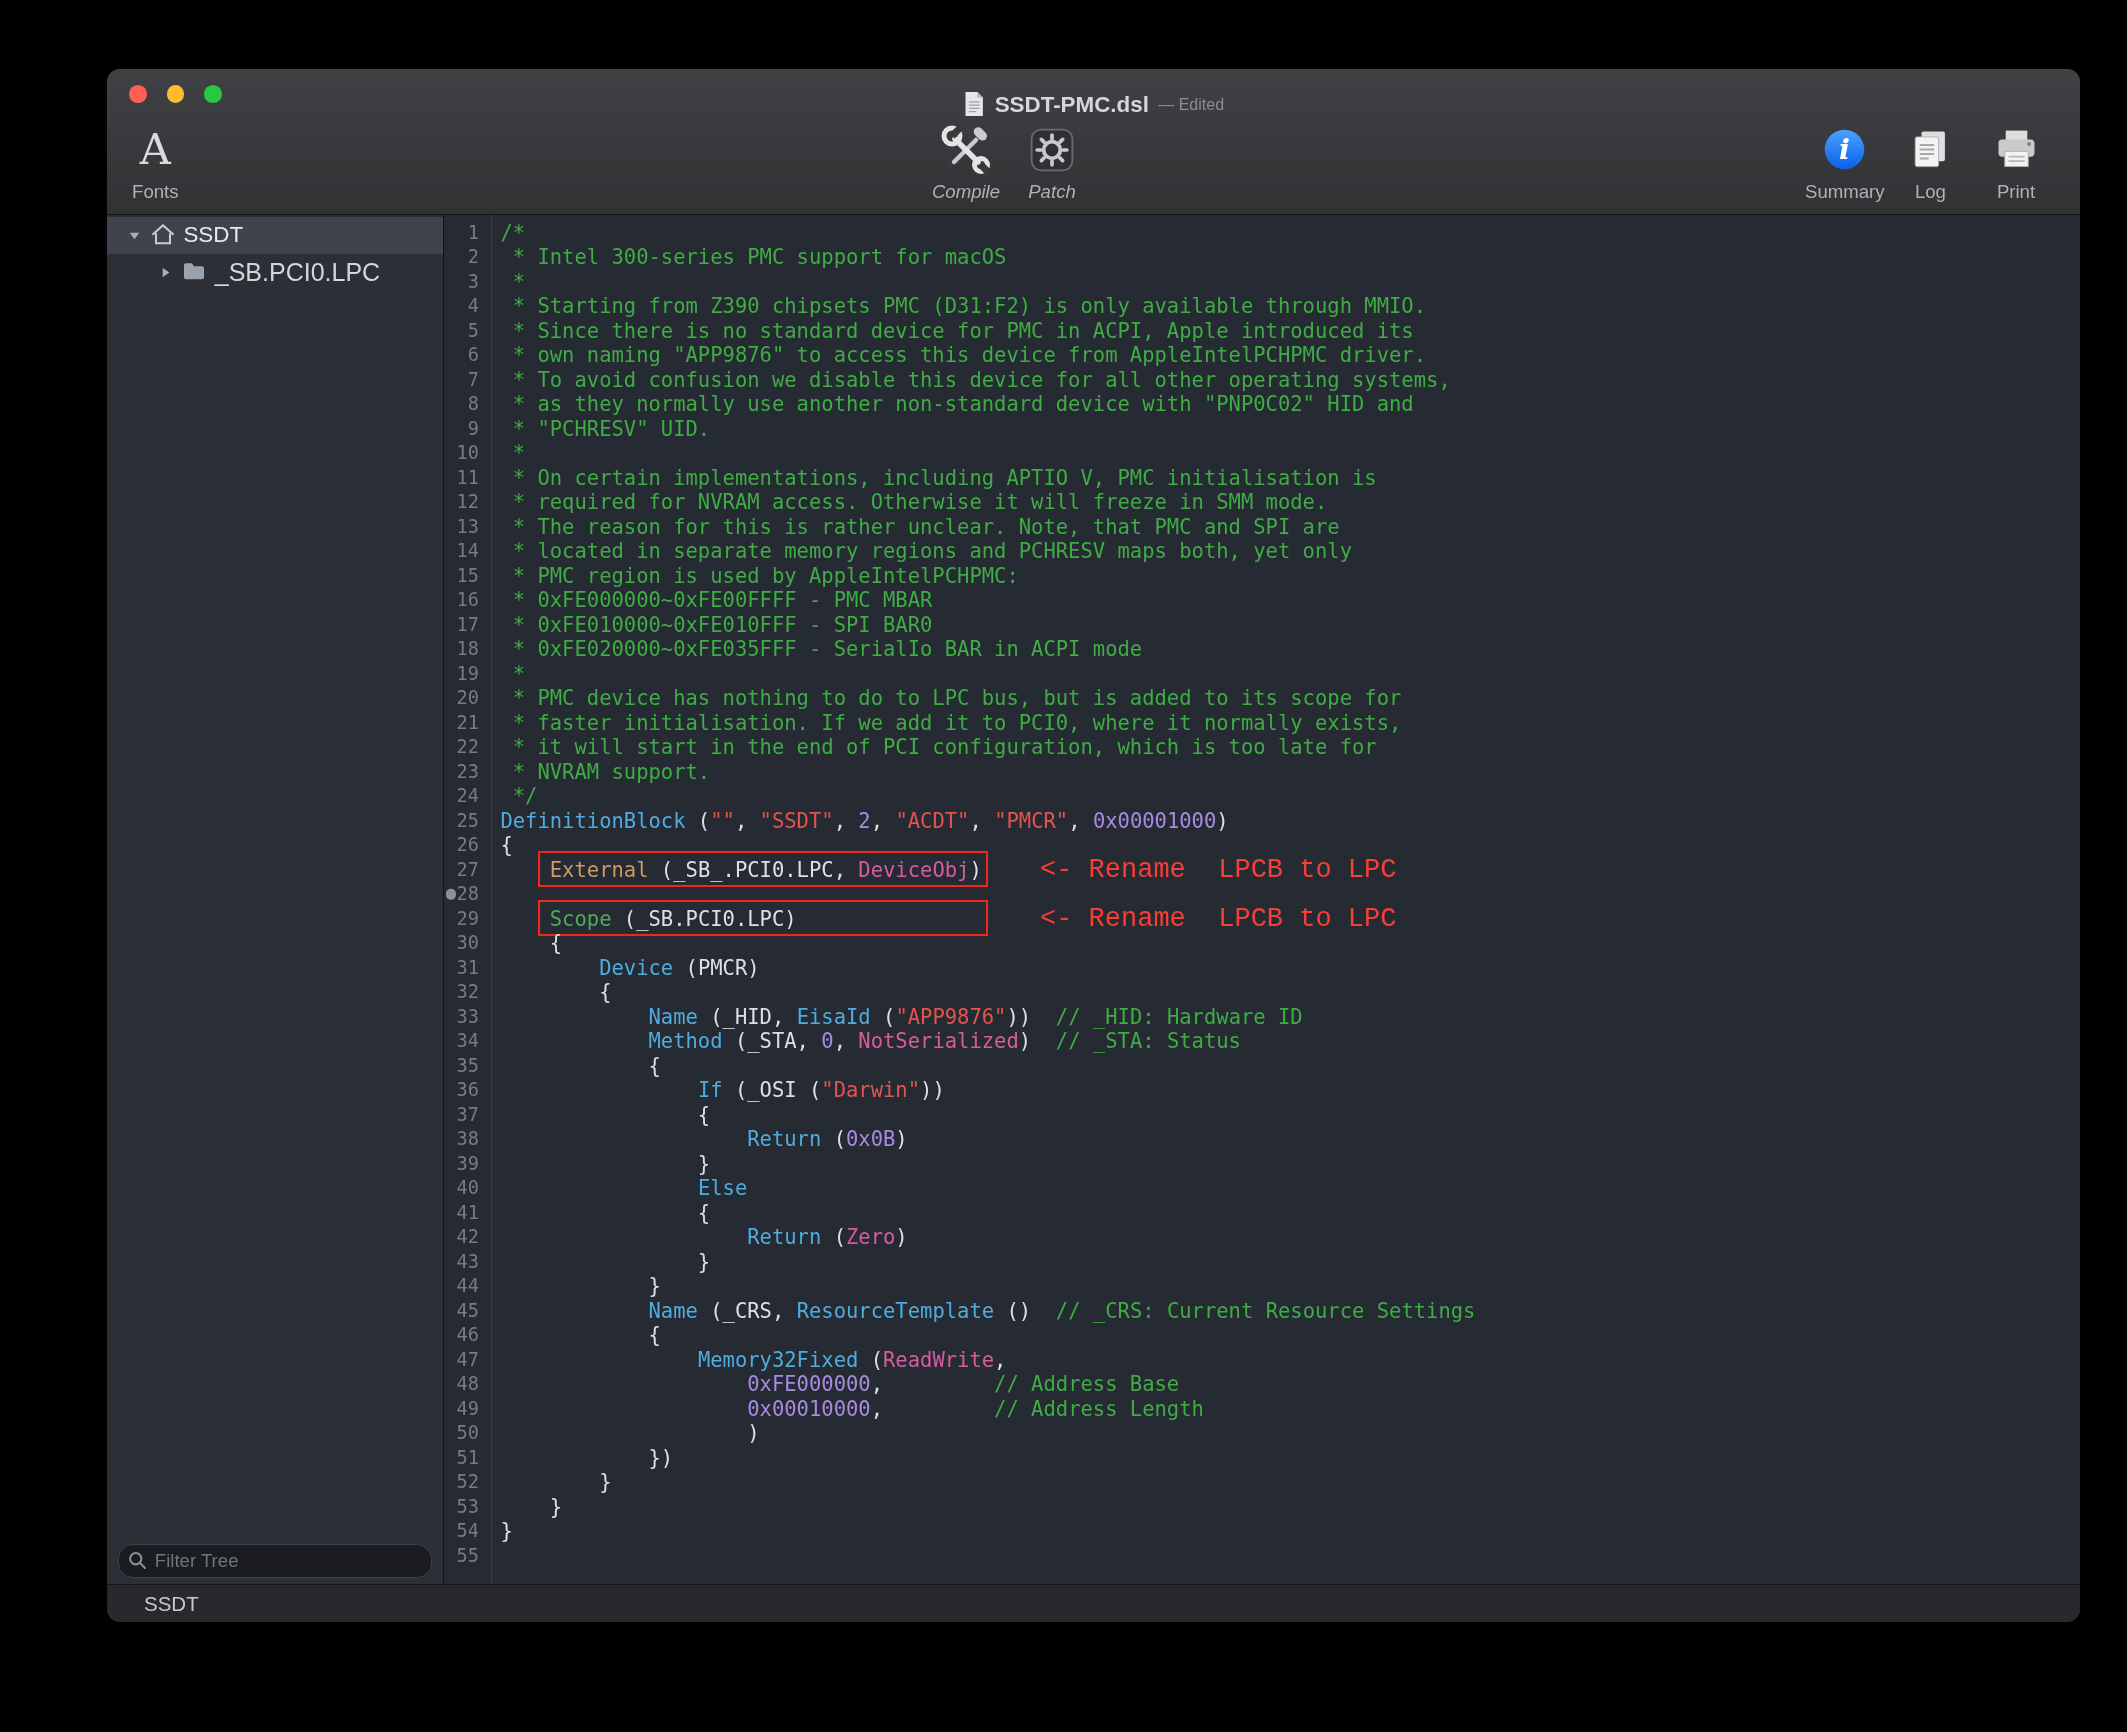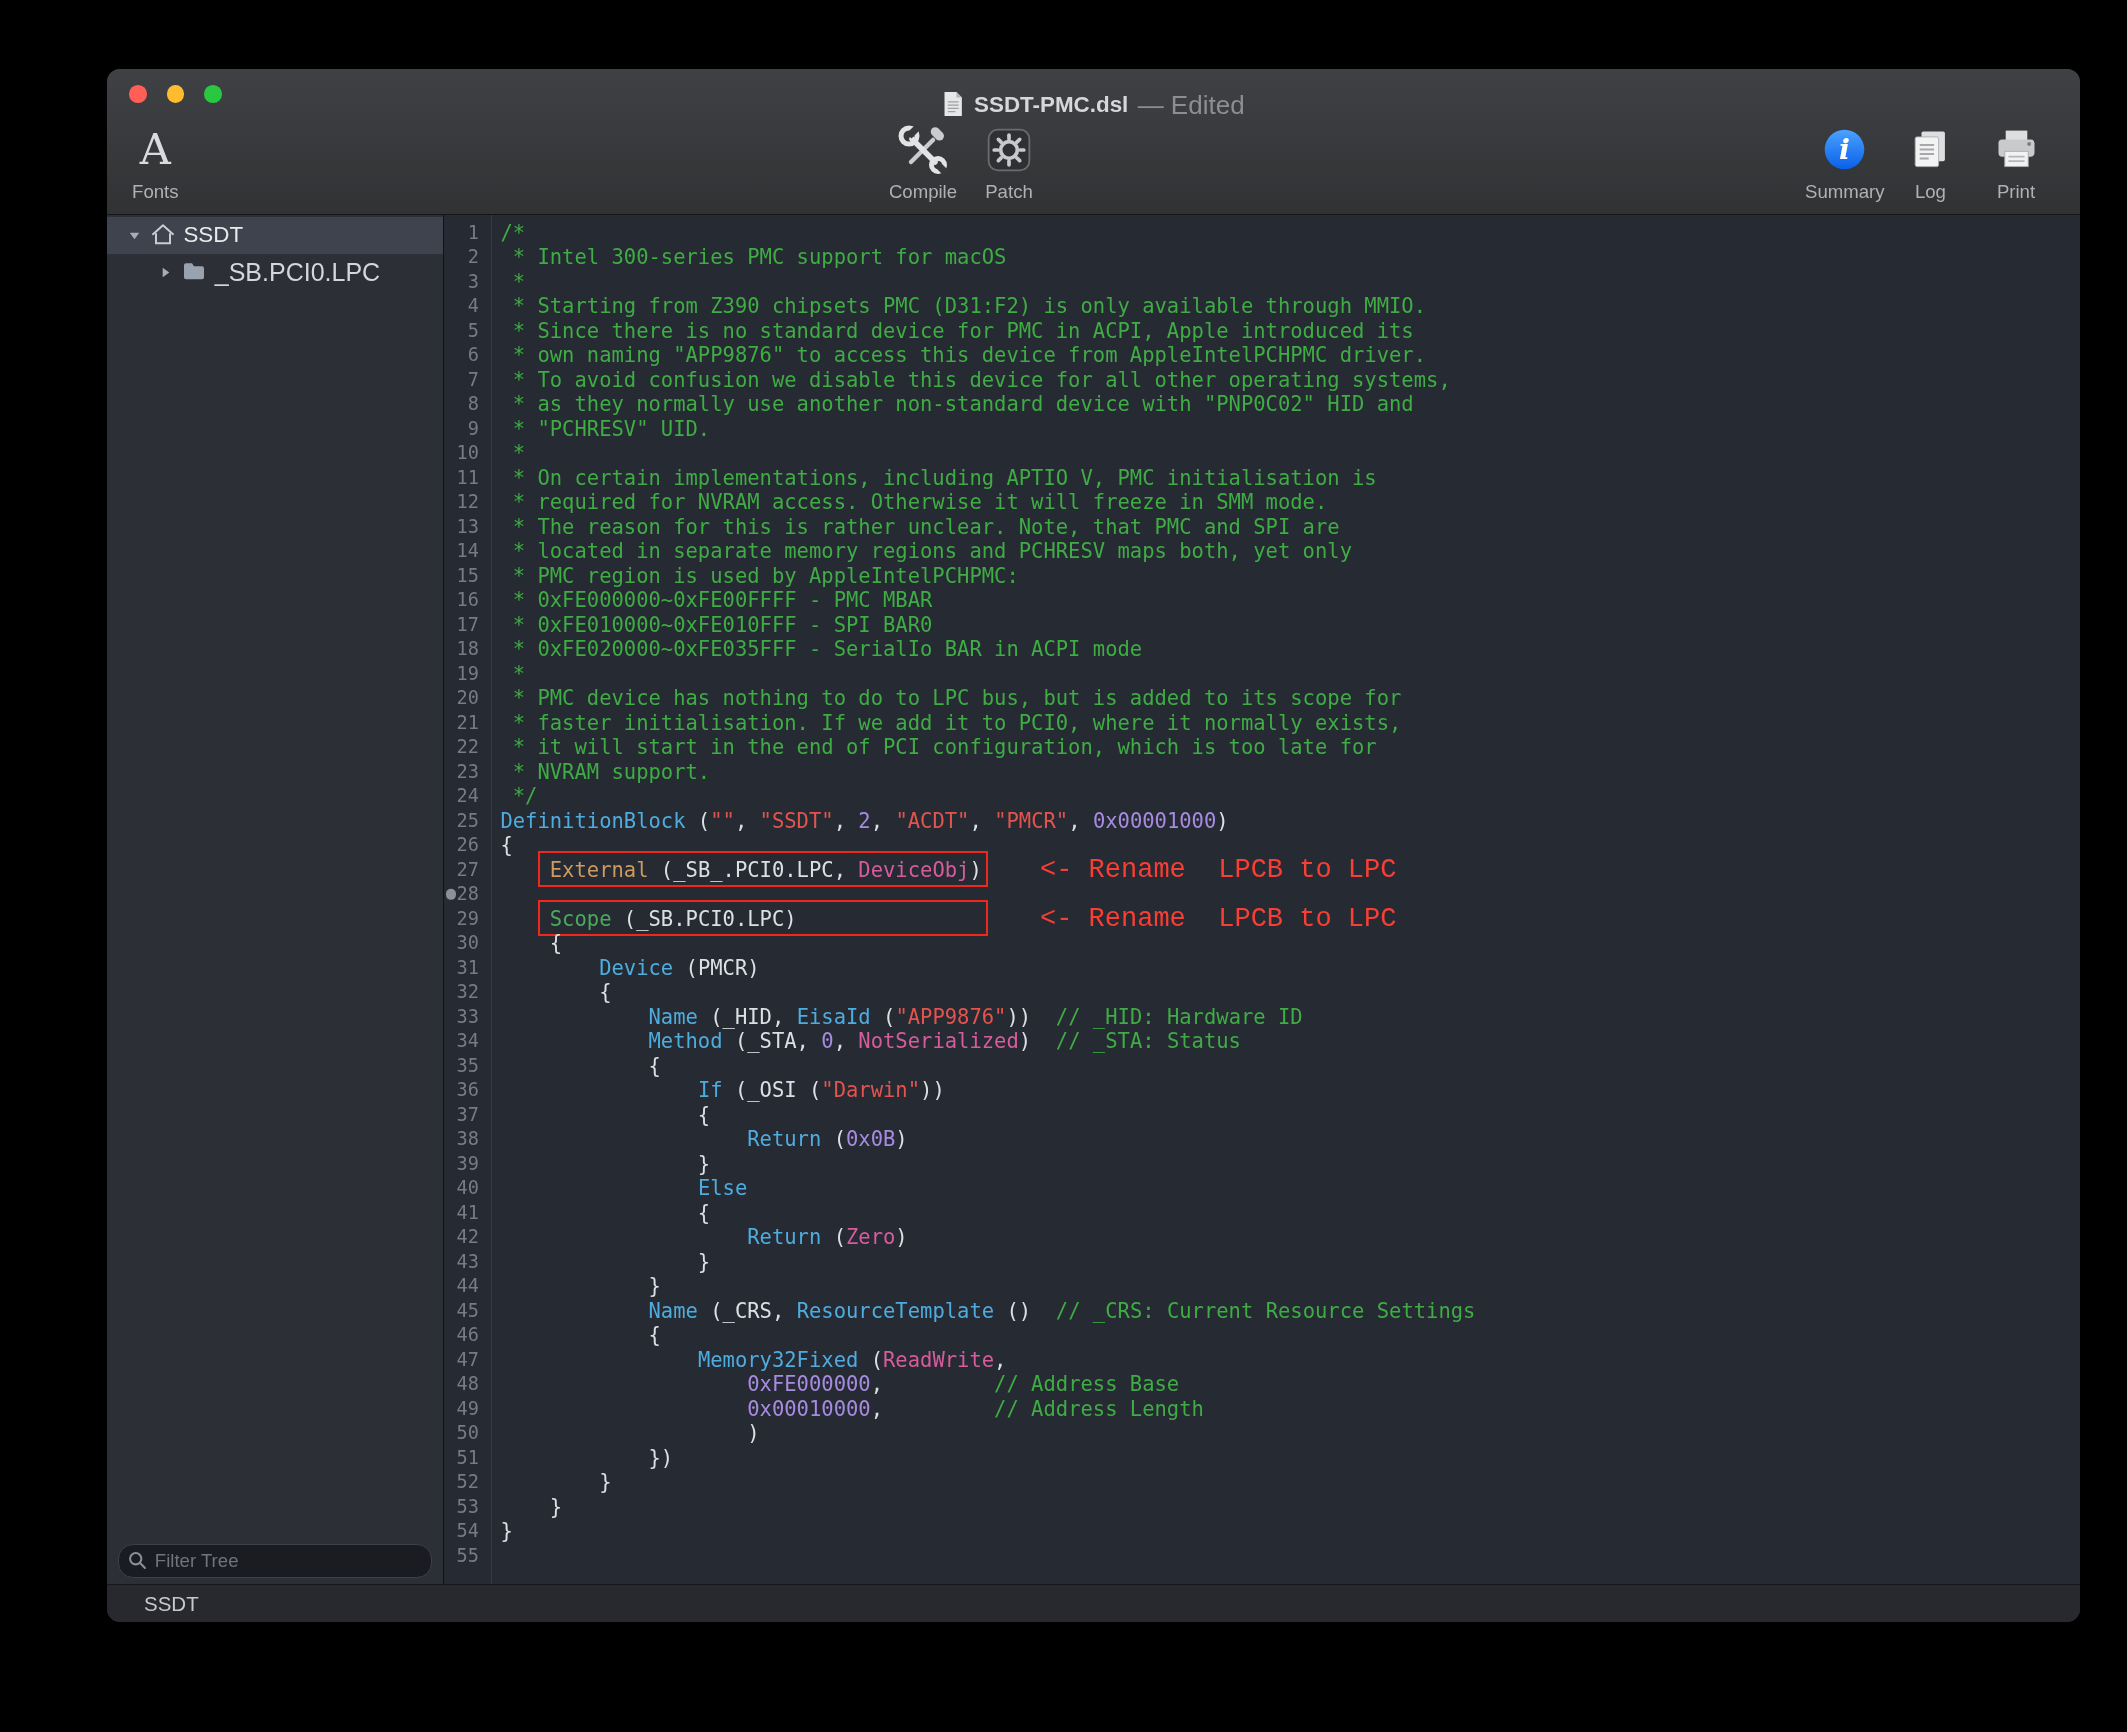--- a/index.html
+++ b/index.html
@@ -15,30 +15,30 @@
   .chrome{height:145px;flex:0 0 auto;background:linear-gradient(#3f4144,#303234);
           border-bottom:0.9px solid #141517;position:relative;}
   .titlebar{height:48px;display:flex;align-items:center;justify-content:center;position:relative;}
   .traffic{position:absolute;left:22.4px;top:16px;display:flex;gap:19.6px;}
   .traffic span{width:17.7px;height:17.7px;border-radius:50%;display:block;}
   .tl-close{background:var(--traffic_red,#FF5F57);}
   .tl-min{background:var(--traffic_yellow,#FEBC2E);}
   .tl-zoom{background:var(--traffic_green,#28C840);}
   .title-group{display:flex;align-items:center;gap:9.3px;margin-top:24px;}
   .title{font-size:22.4px;color:#D6D7D9;font-weight:700;}
-  .title-suffix{font-size:26px;color:#8C8E91;font-weight:400;}
+  .title-suffix{font-size:16px;color:#8C8E91;font-weight:400;}
 
   .toolbar{position:absolute;left:0;right:0;top:48px;height:97px;display:flex;align-items:flex-start;}
   .tb-btn{display:flex;flex-direction:column;align-items:center;justify-content:flex-start;
           padding-top:3.7px;width:86px;}
   .tb-icon{height:58px;display:flex;align-items:center;justify-content:center;}
   .tb-label{font-size:18.6px;color:#AFB1B4;margin-top:1.9px;}
   .tb-fonts{width:78px;margin-left:9.3px;}
   .fonts-a{font-family:"DejaVu Serif","Liberation Serif",serif;font-size:43px;color:#DADBDD;line-height:1;}
-  .tb-center{position:absolute;left:773px;top:0;display:flex;}
+  .tb-center{position:absolute;left:816px;top:0;display:flex;font-style:italic;}
   .tb-right{position:absolute;right:24px;top:0;display:flex;gap:5.6px;}
   .tb-right .tb-btn{width:80px;}
 
   
   .content{flex:1;display:flex;min-height:0;}
 
   .sidebar{width:336px;flex:0 0 auto;background:var(--sidebar_bg,#2C2F36);
            border-right:1.9px solid #101216;display:flex;flex-direction:column;}
   .tree{flex:1;padding-top:1.9px;}
   .tree-row{height:37px;display:flex;align-items:center;gap:8.4px;padding-left:18.6px;}

